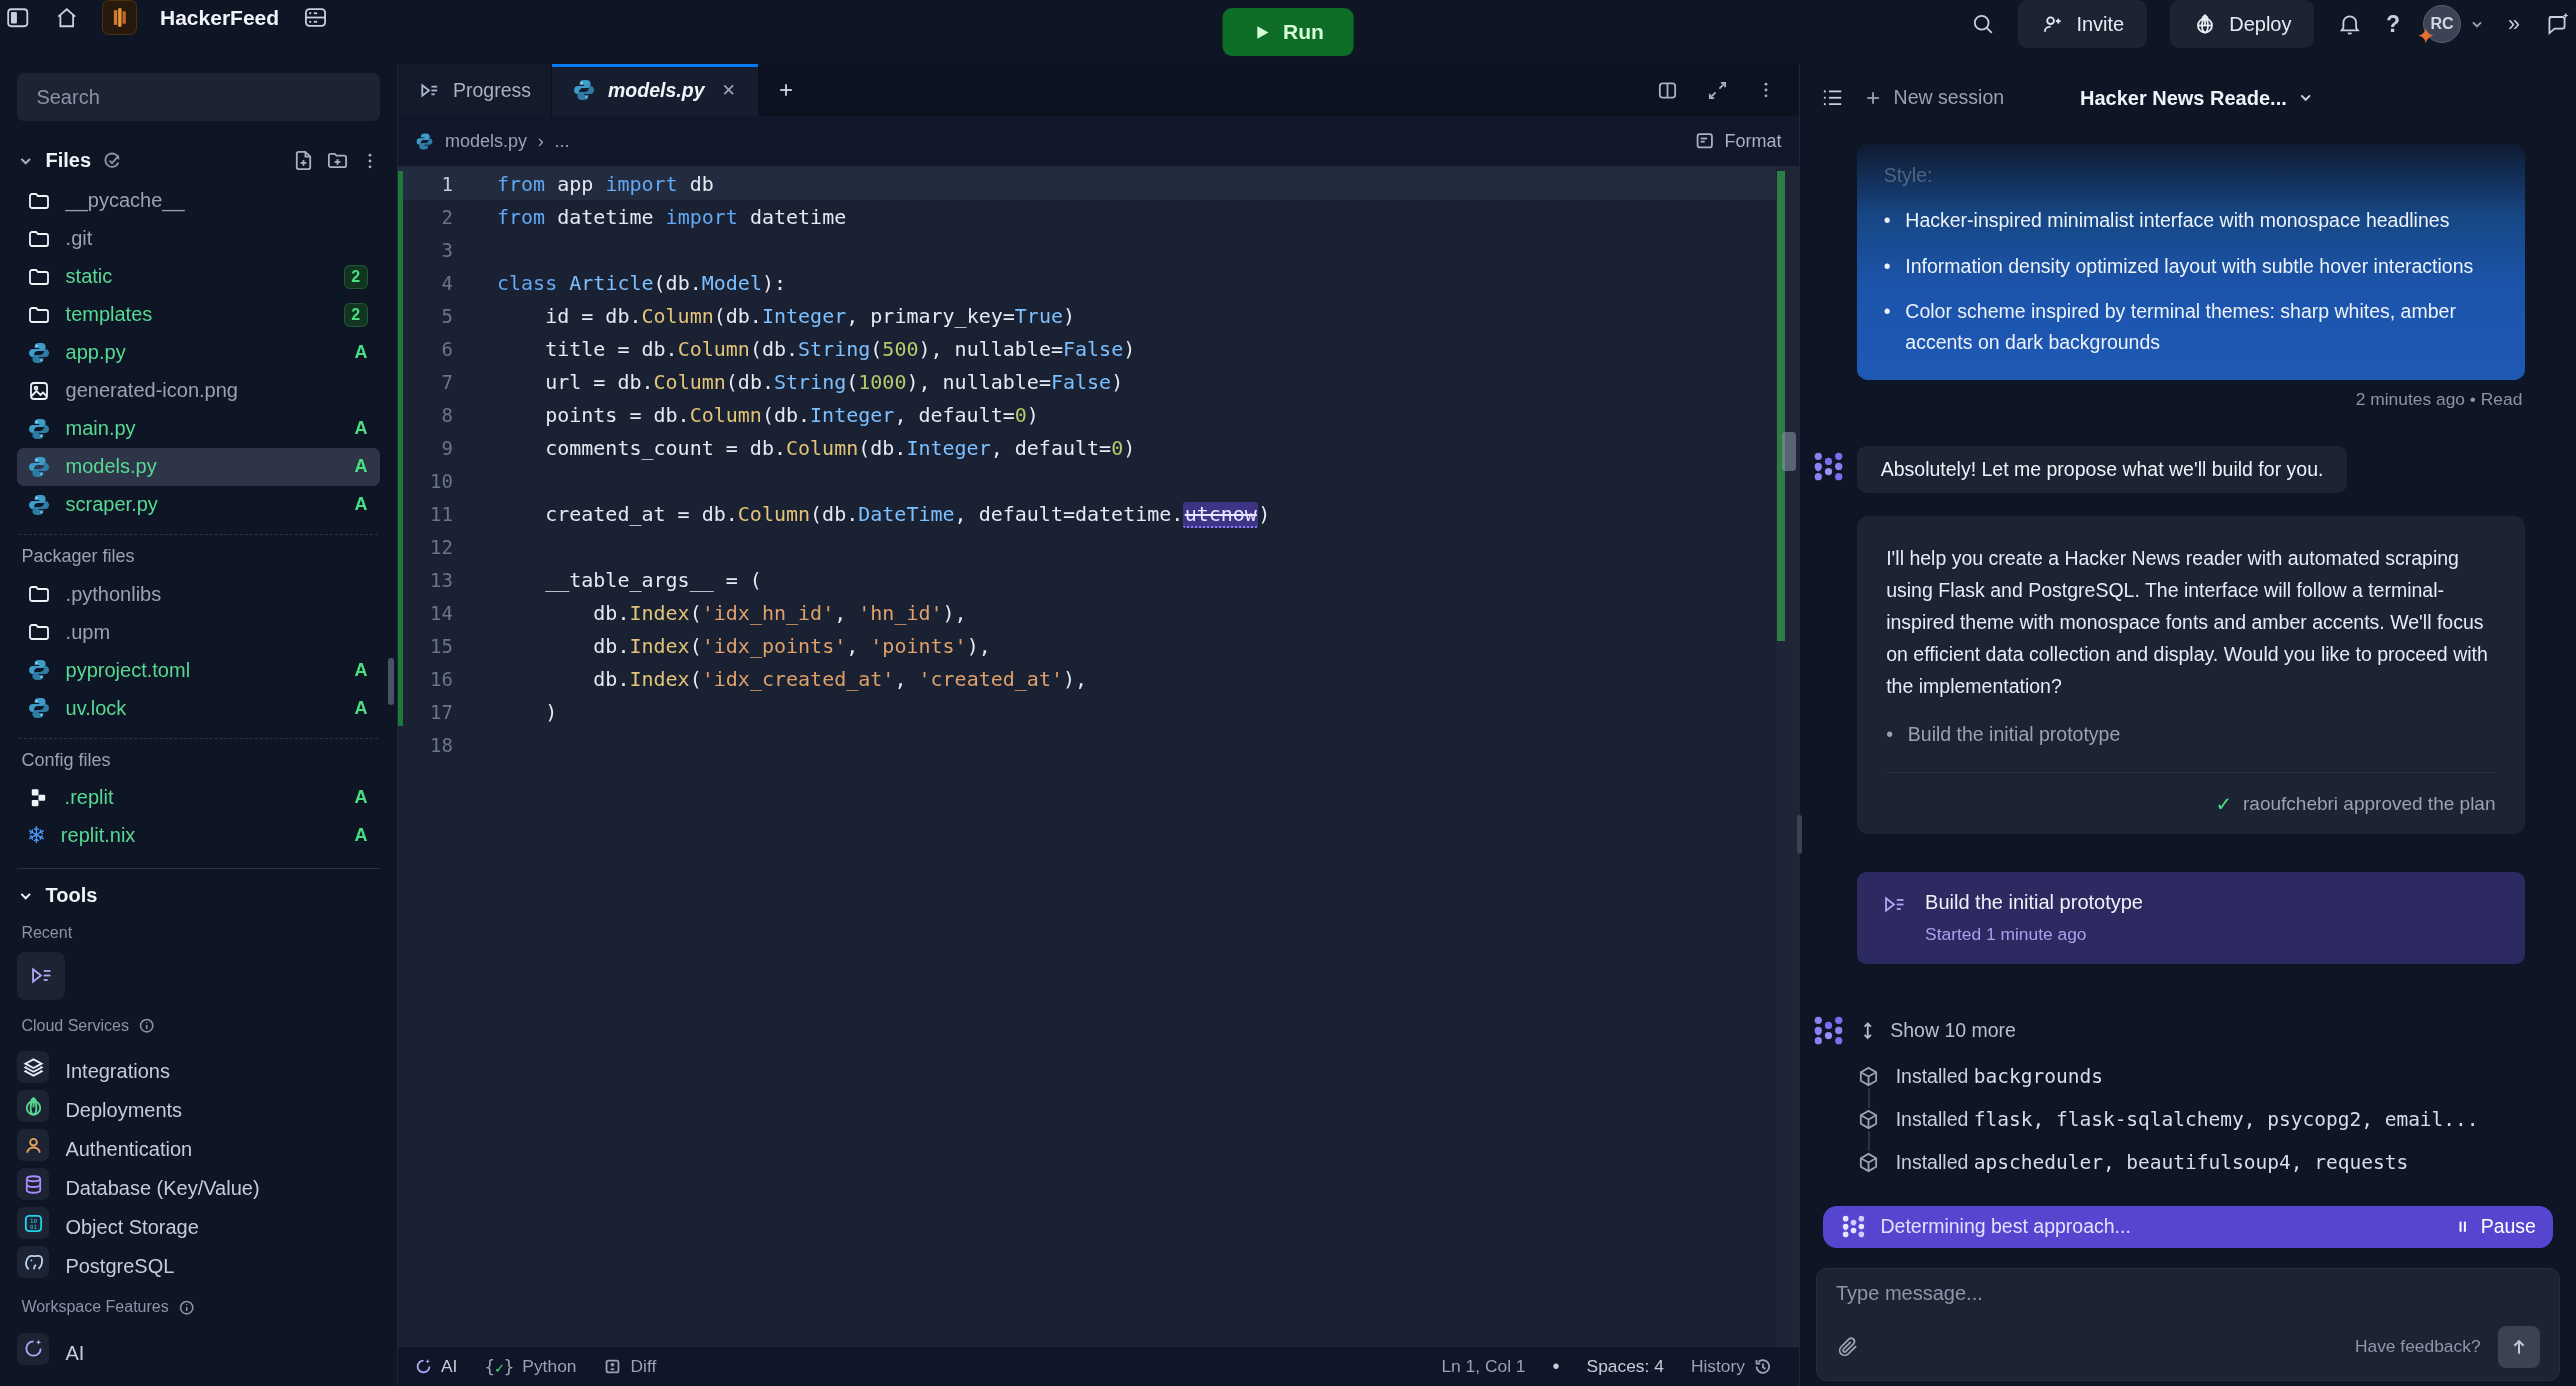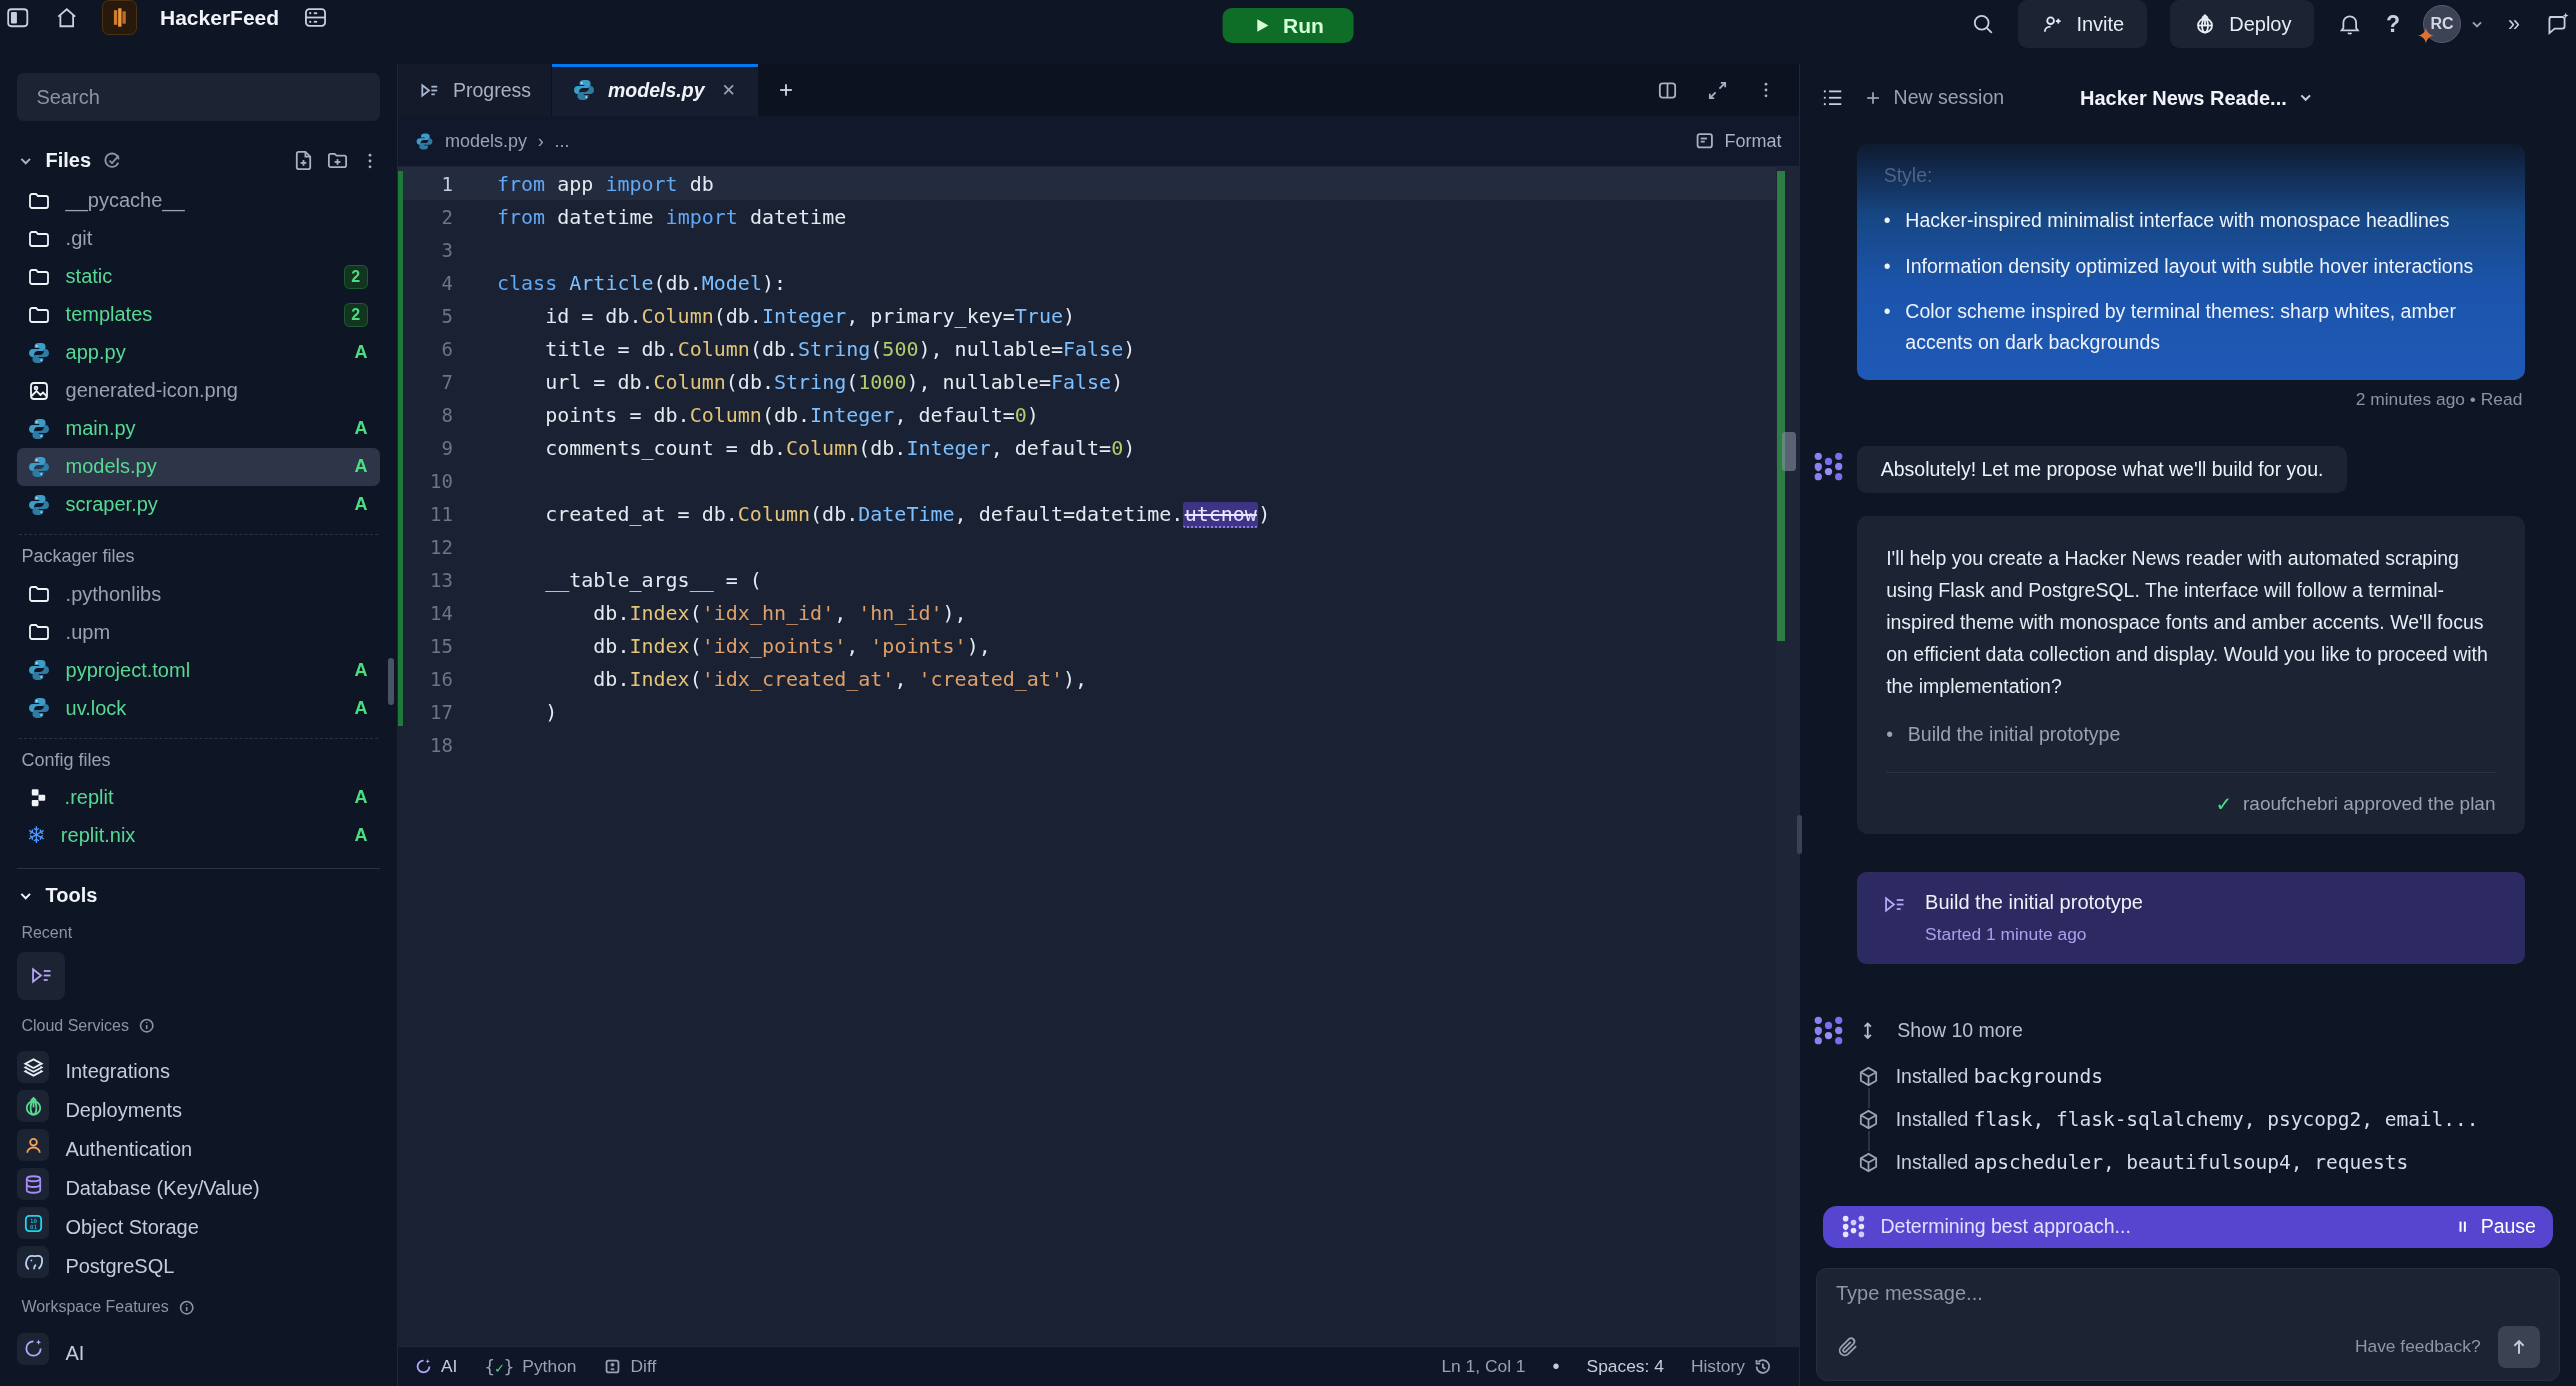--- a/index.html
+++ b/index.html
@@ -6,21 +6,21 @@
 html,body{width:2576px;height:1387px;background:#0e1525;font-family:"Liberation Sans",sans-serif;color:#f0f4f9;overflow:hidden}
 .ic{display:inline-flex;align-items:center;justify-content:center;flex:none}
 .ic svg{display:block}
 svg *{vector-effect:non-scaling-stroke}
 
 
 .topbar{height:64px;display:flex;align-items:flex-start;justify-content:space-between;padding:0 5px;position:relative;background:#0e1525}
 .tb-left,.tb-right{display:flex;align-items:center;gap:23px;color:#c9cfdb}
 .app-icon{width:35px;height:35px;border-radius:6.7px;background:#271a0c;border:1.3px solid #4e3113;display:flex;align-items:center;justify-content:center}
 .app-name{font-size:21px;font-weight:700;color:#f0f4f9}
-.run-btn{position:absolute;left:50%;transform:translateX(-50%);top:8px;height:35px;padding:0 29.5px;background:#0e6e27;border-radius:9.4px;display:flex;align-items:center;gap:12px;color:#d6ffd9;font-size:21px;font-weight:700;cursor:pointer}
+.run-btn{position:absolute;left:50%;transform:translateX(-50%);top:8px;height:48px;padding:0 29.5px;background:#0e6e27;border-radius:9.4px;display:flex;align-items:center;gap:12px;color:#d6ffd9;font-size:21px;font-weight:700;cursor:pointer}
 .pill-btn{height:48px;padding:0 23px;background:#1c2333;border-radius:9.4px;display:flex;align-items:center;gap:12px;font-size:20px;color:#e8edf4;cursor:pointer}
 .avatar-wrap{position:relative;display:flex;align-items:center;gap:8px}
 .avatar{width:38px;height:38px;border-radius:50%;background:#3d4354;border:1.3px solid #555d70;display:flex;align-items:center;justify-content:center;font-size:16px;color:#d3d8e2;font-weight:700}
 .avatar-badge{position:absolute;left:-6.7px;bottom:-5.4px;color:#e0702f;font-size:23px;line-height:1}
 .qmark{font-size:23px;font-weight:600;color:#c9cfdb}
 .dblchev{font-size:21.5px;color:#c9cfdb}
 
 
 .main{display:grid;grid-template-columns:398px 1401px 777px;height:1322px}
 
@@ -104,21 +104,21 @@
 .plan-card{margin:23px 0 0 46px;background:#1c2333;border-radius:10.7px;padding:25.5px 29.5px 16px}
 .plan-body{font-size:19.5px;line-height:32px;color:#e6ecf4}
 .plan-bullet{display:flex;gap:14.8px;margin-top:21.5px;color:#9aa2b2;font-size:19.5px}
 .plan-div{border-top:1.3px solid #2b3342;margin-top:25.5px}
 .plan-approval{display:flex;justify-content:flex-end;align-items:center;gap:10.7px;margin-top:16px;color:#9aa2b2;font-size:19px;height:29.5px}
 .plan-approval .ck{color:#4ade80;font-size:20px}
 .task-card{margin:38px 0 0 46px;background:#2c2a60;border-radius:9.4px;padding:19px 24px;display:flex;gap:17.4px;align-items:flex-start}
 .task-card .tt{font-size:20px;color:#f0f2fa;font-weight:500}
 .task-card .tm{font-size:17.4px;color:#a9a1ef;margin-top:9.4px}
 .show-row{margin-top:47px;align-items:center}
-.show-inner{display:flex;align-items:center;gap:19px;color:#b9c0cc;font-size:19.5px;cursor:pointer}
+.show-inner{display:flex;align-items:center;gap:12px;color:#b9c0cc;font-size:19.5px;cursor:pointer}
 .inst{display:flex;align-items:center;gap:16px;color:#9aa2b2;margin-left:46px}
 .inst .txt{font-size:19.5px;color:#c8cede}
 .inst .pkg{font-family:"DejaVu Sans Mono",monospace;color:#d8dde8}
 .conn{height:20px;border-left:2px solid #2b3342;margin-left:57px}
 .chat-bottom{flex:none;padding:0 16px 5.4px}
 .progress-bar{height:42px;background:#5646cf;border-radius:14px;margin:0 6.7px;display:flex;align-items:center;padding:0 17.4px;gap:13.4px}
 .progress-bar .lbl{font-size:19.5px;color:#e4e0ff;flex:1}
 .pause{display:flex;align-items:center;gap:9.4px;color:#fff;font-size:19.5px;cursor:pointer}
 .input-card{margin-top:20px;height:113px;background:#1c2333;border:1.3px solid #262e40;border-radius:10.7px;padding:13.4px 19px 12px;display:flex;flex-direction:column}
 .input-card textarea{background:transparent;border:none;outline:none;resize:none;color:#e8edf4;font-size:20px;font-family:"Liberation Sans",sans-serif;flex:1}

